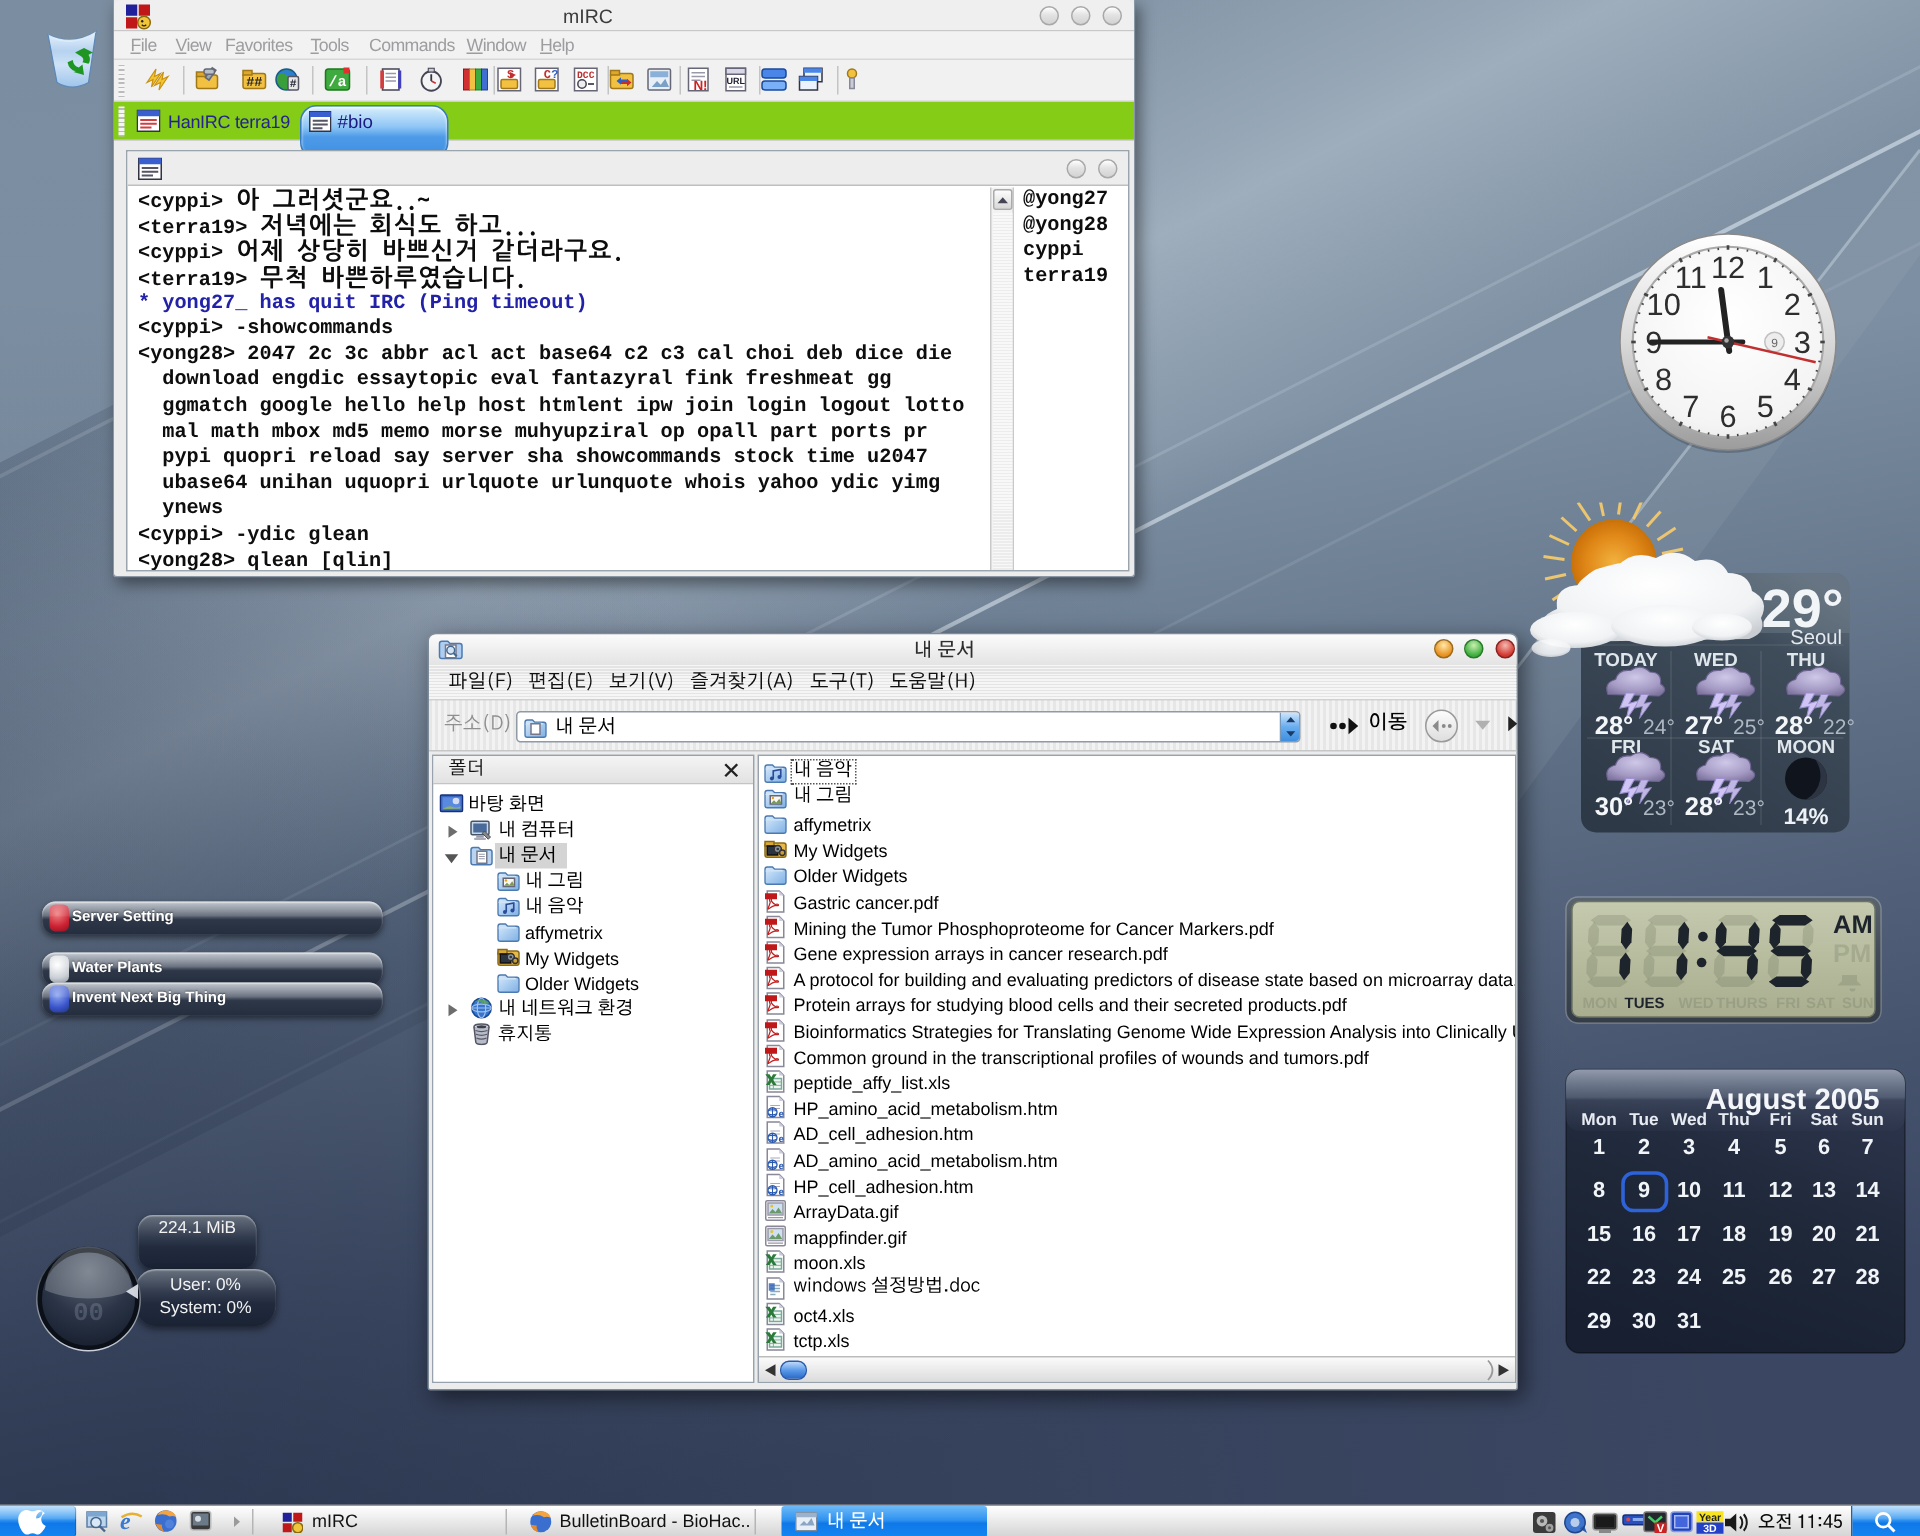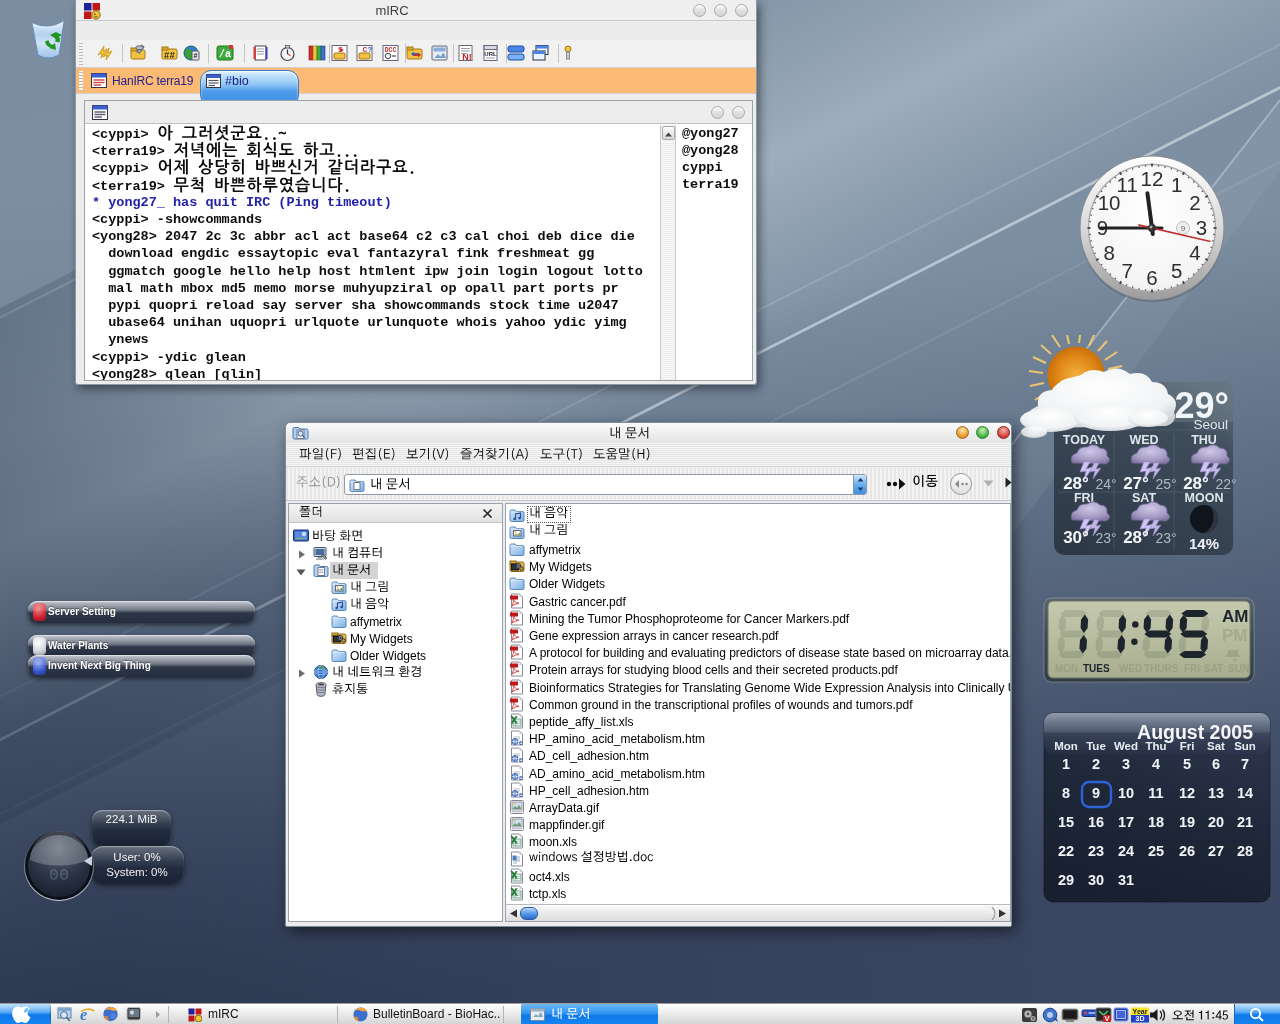--- a/index.html
+++ b/index.html
@@ -11,21 +11,21 @@
 .pins{background-image:repeating-linear-gradient(0deg,rgba(255,255,255,.5) 0 1px,rgba(0,0,0,.035) 1px 2px)}
 .pinsv{background-image:repeating-linear-gradient(90deg,rgba(0,0,0,.022) 0 2px,rgba(255,255,255,.35) 2px 4px)}
 #mirc .tb{left:0;top:0;width:680px;height:21px;background:#efefef;border-bottom:1px solid #c8c8c8;border-radius:5px 5px 0 0}
 .circ{position:absolute;top:3.5px;width:13px;height:13px;border-radius:50%;border:1.4px solid #a8a8a8;
  background:linear-gradient(#fff,#e3e3e3 45%,#d2d2d2)}
 .wtitle{position:absolute;width:100%;text-align:center;font-size:13px;color:#3c3c3c}
 #mirc .menu{left:0;top:21px;width:680px;height:19px;background:#f2f2f2;border-bottom:1px solid #d7d7d7;
  font-size:12px;color:#9d9da0;line-height:19px;letter-spacing:-0.4px;font-size:11.8px}
 #mirc .menu span{position:absolute;top:0}
 #mirc .tool{left:0;top:40px;width:680px;height:28px;background:#f1f1f1;border-bottom:1px solid #cfcfcf}
-#mirc .sw{left:0;top:68px;width:680px;height:26px;background:#fdba74;border-bottom:1px solid #d0d0d0}
+#mirc .sw{left:0;top:68px;width:680px;height:26px;background:#84cc16;border-bottom:1px solid #d0d0d0}
 .vsep{position:absolute;top:4px;width:1px;height:19px;background:#c4c4c4}
 .grip{position:absolute;left:3px;top:3px;width:4px;height:22px;background:repeating-linear-gradient(0deg,#bbb 0 1px,#f5f5f5 1px 3px)}
 #stab{position:absolute;left:15px;top:3px;height:20px;font-size:12px;color:#23238f;line-height:20px;letter-spacing:-0.2px}
 #btab{position:absolute;left:124px;top:2px;width:99px;height:36px;border-radius:11px;
  background:linear-gradient(#d9eefc,#8ec6f5 40%,#4d9ae8 60%,#3f8fe0);border:1px solid #3a7cc0;
  box-shadow:inset 0 1px 2px rgba(255,255,255,.9);font-size:12.5px;color:#1a1a80;line-height:20px}
 #chat{left:8px;top:100px;width:669px;height:281px;background:#fff;border:1px solid #9aa4ad;overflow:hidden}
 #chat .ctb{left:0;top:0;width:100%;height:23px;background:#ededed;border-bottom:1px solid #bfbfbf}
 #ctext{position:absolute;left:1px;top:24px;width:574px;height:256px;background:#fff;overflow:hidden;
  font-family:"Liberation Mono",monospace;font-size:13.5px;font-weight:bold;color:#0d0d0d;white-space:pre}
@@ -600,20 +600,29 @@
           <rect x="9.5" y="1" width="7.5" height="7.5" fill="#c01818"></rect>
           <circle cx="13" cy="13" r="4.2" fill="#f2c43a" stroke="#8a6a10"></circle>
           <circle cx="11.8" cy="12.2" r="0.8" fill="#222"></circle>
           <path d="M11.5 14.5 q1.5 1.5 3 0" stroke="#222" stroke-width="0.8" fill="none"></path>
         </svg>
    <div class="wtitle" style="top:3px;left:-24px">mIRC</div>
    <span class="circ" style="left:616.5px"></span>
         <span class="circ" style="left:637.5px"></span>
         <span class="circ" style="left:658.5px"></span>
  </div>
+ <div class="abs menu">
+        <span style="left:11px"><u>F</u>ile</span>
+        <span style="left:41px"><u>V</u>iew</span>
+        <span style="left:74px">F<u>a</u>vorites</span>
+        <span style="left:131px"><u>T</u>ools</span>
+        <span style="left:170px">Commands</span>
+        <span style="left:235px"><u>W</u>indow</span>
+        <span style="left:284px"><u>H</u>elp</span>
+      </div>
  <div class="abs tool">
         <div class="grip"></div>
         <div class="vsep" style="left:46px"></div>
         <div class="vsep" style="left:132px"></div>
         <div class="vsep" style="left:168px"></div>
         <div class="vsep" style="left:253px"></div>
         <div class="vsep" style="left:329px"></div>
         <div class="vsep" style="left:377px"></div>
         <div class="vsep" style="left:430px"></div>
         <div class="vsep" style="left:482px"></div>

